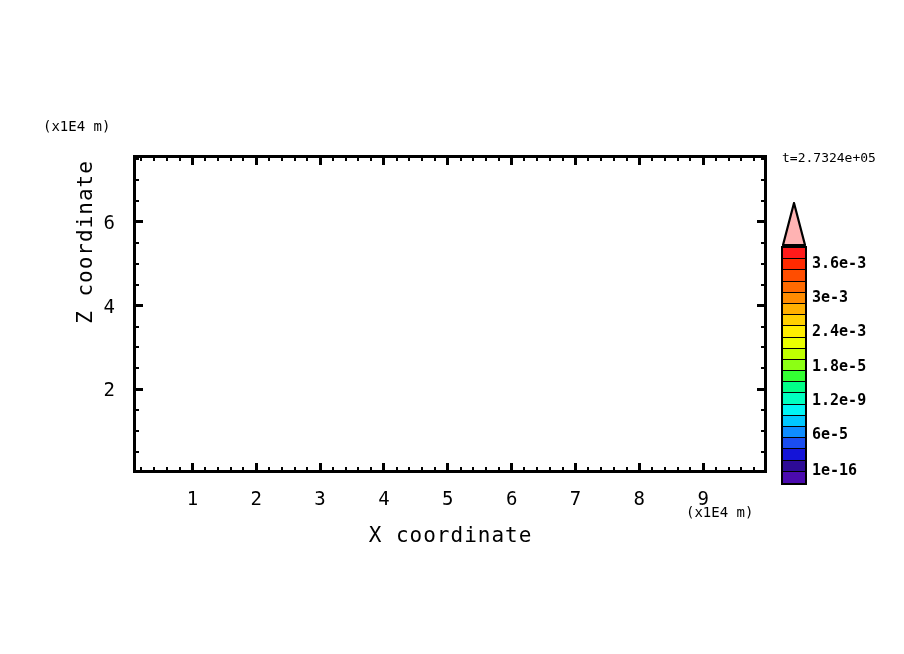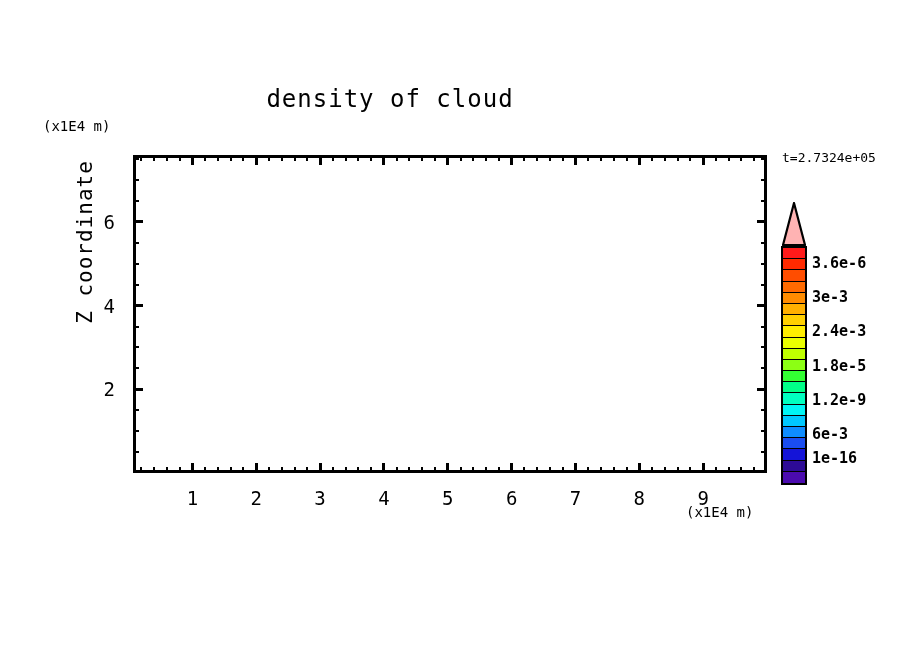--- a/index.html
+++ b/index.html
@@ -60,25 +60,25 @@
   .cband:last-child{border-bottom:none;}
   #cbarLabels{position:absolute;left:812px;top:202px;width:92px;height:283px;}
   .clab{position:absolute;left:0;font-size:15px;white-space:nowrap;
         transform:translateY(-50%);font-weight:bold;}
 </style>
 </head>
 <body>
 
 <div id="root">
 
-  <div id="title">density of cloud</div>
   <div id="yunit">(x1E4 m)</div>
   <div id="xunit">(x1E4 m)</div>
   <div id="tstamp">t=2.7324e+05</div>
 
+  <div id="xtitle">X coordinate</div>
   <div id="ytitle">Z coordinate</div>
 
   <div id="plotwrap">
     <div id="field">
       <svg id="fieldsvg" width="628" height="312">
           <polygon points="-3.0,122.4 0.7,122.7 4.5,122.9 8.2,123.2 11.9,123.5 15.6,123.8 19.4,124.0 23.1,124.3 26.8,124.5 30.6,124.6 34.3,124.8 38.0,124.8 41.8,124.9 45.5,124.9 49.2,124.9 52.9,124.8 56.7,124.7 60.4,124.6 64.1,124.4 67.9,124.3 71.6,124.0 75.3,123.8 79.0,123.5 82.8,123.3 86.5,123.0 90.2,122.7 94.0,122.3 97.7,122.0 101.4,121.7 105.2,121.3 108.9,121.0 112.6,120.7 116.3,120.4 120.1,120.2 123.8,120.0 127.5,119.8 131.3,119.7 135.0,119.6 138.7,119.6 142.4,119.6 146.2,119.7 149.9,119.8 153.6,120.0 157.4,120.2 161.1,120.4 164.8,120.6 168.6,120.8 172.3,120.9 176.0,121.1 179.7,121.1 183.5,121.2 187.2,121.2 190.9,121.1 194.7,121.0 198.4,120.9 202.1,120.7 205.8,120.5 209.6,120.2 213.3,120.0 217.0,119.8 220.8,119.6 224.5,119.4 228.2,119.3 232.0,119.3 235.7,119.3 239.4,119.4 243.1,119.5 243.1,127.7 239.4,127.7 235.7,127.7 232.0,127.8 228.2,127.9 224.5,128.0 220.8,128.1 217.0,128.3 213.3,128.5 209.6,128.6 205.8,128.8 202.1,129.0 198.4,129.2 194.7,129.3 190.9,129.4 187.2,129.5 183.5,129.5 179.7,129.4 176.0,129.4 172.3,129.2 168.6,129.1 164.8,128.9 161.1,128.7 157.4,128.6 153.6,128.4 149.9,128.3 146.2,128.2 142.4,128.1 138.7,128.1 135.0,128.2 131.3,128.4 127.5,128.6 123.8,128.8 120.1,129.1 116.3,129.5 112.6,129.8 108.9,130.2 105.2,130.5 101.4,130.9 97.7,131.1 94.0,131.4 90.2,131.5 86.5,131.6 82.8,131.6 79.0,131.6 75.3,131.4 71.6,131.2 67.9,131.0 64.1,130.7 60.4,130.5 56.7,130.2 52.9,129.9 49.2,129.6 45.5,129.3 41.8,129.1 38.0,129.0 34.3,128.9 30.6,128.8 26.8,128.8 23.1,128.9 19.4,129.0 15.6,129.1 11.9,129.2 8.2,129.4 4.5,129.6 0.7,129.8 -3.0,129.9" fill="#4B0BAF" shape-rendering="crispEdges"></polygon>
           <polygon points="362.5,120.6 366.2,120.6 369.9,120.5 373.7,120.4 377.4,120.2 381.1,120.0 384.9,119.8 388.6,119.5 392.3,119.2 396.0,118.9 399.8,118.7 403.5,118.4 407.2,118.2 411.0,118.1 414.7,118.1 418.4,118.1 422.2,118.3 425.9,118.5 429.6,118.8 433.3,119.3 437.1,119.8 440.8,120.3 444.5,120.9 448.3,121.6 452.0,122.2 455.7,122.8 459.4,123.3 463.2,123.8 466.9,124.2 470.6,124.5 474.4,124.6 478.1,124.7 481.8,124.7 485.6,124.6 489.3,124.4 493.0,124.2 496.7,123.9 500.5,123.5 504.2,123.2 507.9,122.9 511.7,122.6 515.4,122.3 519.1,122.1 522.8,122.0 526.6,121.9 530.3,121.9 534.0,121.9 537.8,122.0 541.5,122.2 545.2,122.4 549.0,122.6 552.7,122.8 556.4,123.0 560.1,123.2 563.9,123.3 567.6,123.4 571.3,123.5 575.1,123.5 578.8,123.5 582.5,123.5 586.2,123.4 590.0,123.3 593.7,123.2 597.4,123.0 601.2,122.9 604.9,122.8 608.6,122.7 612.4,122.7 612.4,125.6 608.6,125.4 604.9,125.2 601.2,125.0 597.4,124.9 593.7,124.8 590.0,124.8 586.2,124.9 582.5,125.1 578.8,125.3 575.1,125.6 571.3,126.0 567.6,126.5 563.9,127.0 560.1,127.5 556.4,128.0 552.7,128.6 549.0,129.1 545.2,129.6 541.5,130.0 537.8,130.4 534.0,130.6 530.3,130.9 526.6,131.0 522.8,131.0 519.1,131.0 515.4,131.0 511.7,130.9 507.9,130.7 504.2,130.6 500.5,130.4 496.7,130.3 493.0,130.2 489.3,130.1 485.6,130.0 481.8,130.1 478.1,130.1 474.4,130.3 470.6,130.4 466.9,130.6 463.2,130.8 459.4,131.1 455.7,131.3 452.0,131.6 448.3,131.8 444.5,132.0 440.8,132.2 437.1,132.3 433.3,132.4 429.6,132.4 425.9,132.4 422.2,132.4 418.4,132.3 414.7,132.2 411.0,132.0 407.2,131.9 403.5,131.8 399.8,131.6 396.0,131.4 392.3,131.3 388.6,131.1 384.9,131.0 381.1,130.8 377.4,130.6 373.7,130.5 369.9,130.3 366.2,130.1 362.5,129.9" fill="#4B0BAF" shape-rendering="crispEdges"></polygon>
           <polygon points="-3.0,132.4 0.7,132.0 4.5,131.4 8.2,130.8 11.9,130.1 15.6,129.4 19.4,128.7 23.1,128.1 26.8,127.5 30.6,127.1 34.3,126.8 38.0,126.6 41.8,126.6 45.5,126.7 49.2,126.9 52.9,127.3 56.7,127.7 60.4,128.2 64.1,128.8 67.9,129.3 71.6,129.8 75.3,130.3 79.0,130.6 82.8,130.9 86.5,131.1 90.2,131.2 94.0,131.2 94.0,140.7 90.2,140.5 86.5,140.4 82.8,140.3 79.0,140.3 75.3,140.5 71.6,140.7 67.9,141.0 64.1,141.3 60.4,141.7 56.7,142.1 52.9,142.5 49.2,142.9 45.5,143.2 41.8,143.4 38.0,143.5 34.3,143.5 30.6,143.3 26.8,143.1 23.1,142.7 19.4,142.3 15.6,141.7 11.9,141.1 8.2,140.5 4.5,139.8 0.7,139.2 -3.0,138.6" fill="#4B0BAF" shape-rendering="crispEdges"></polygon>
           <polygon points="112.6,130.3 116.3,130.0 120.1,129.7 123.8,129.5 127.5,129.2 131.3,129.0 135.0,128.8 138.7,128.6 142.4,128.4 146.2,128.2 149.9,127.9 153.6,127.6 157.4,127.3 161.1,127.0 164.8,126.6 168.6,126.2 172.3,125.8 176.0,125.4 179.7,125.0 183.5,124.6 187.2,124.3 190.9,124.0 194.7,123.8 198.4,123.7 202.1,123.6 205.8,123.6 209.6,123.8 213.3,123.9 217.0,124.1 217.0,138.3 213.3,138.6 209.6,138.8 205.8,138.9 202.1,139.0 198.4,139.1 194.7,139.2 190.9,139.3 187.2,139.4 183.5,139.5 179.7,139.6 176.0,139.8 172.3,140.0 168.6,140.3 164.8,140.6 161.1,141.0 157.4,141.3 153.6,141.7 149.9,142.1 146.2,142.4 142.4,142.7 138.7,142.9 135.0,143.1 131.3,143.2 127.5,143.2 123.8,143.1 120.1,142.9 116.3,142.7 112.6,142.4" fill="#4B0BAF" shape-rendering="crispEdges"></polygon>
           <polygon points="347.6,128.5 351.3,128.2 355.0,128.0 358.8,128.0 362.5,128.0 366.2,128.2 369.9,128.5 373.7,128.9 377.4,129.4 381.1,130.0 384.9,130.5 388.6,131.1 392.3,131.6 396.0,132.0 399.8,132.4 399.8,137.6 396.0,137.3 392.3,137.0 388.6,136.7 384.9,136.5 381.1,136.2 377.4,136.0 373.7,135.8 369.9,135.7 366.2,135.7 362.5,135.7 358.8,135.8 355.0,135.9 351.3,136.1 347.6,136.4" fill="#4B0BAF" shape-rendering="crispEdges"></polygon>
@@ -343,22 +343,22 @@
         <div class="cband" style="height: 4.7619%; background: rgb(0, 245, 245);"></div>
         <div class="cband" style="height: 4.7619%; background: rgb(0, 200, 255);"></div>
         <div class="cband" style="height: 4.7619%; background: rgb(14, 140, 255);"></div>
         <div class="cband" style="height: 4.7619%; background: rgb(26, 77, 240);"></div>
         <div class="cband" style="height: 4.7619%; background: rgb(20, 20, 216);"></div>
         <div class="cband" style="height: 4.7619%; background: rgb(45, 11, 150);"></div>
         <div class="cband" style="height: 4.7619%; background: rgb(75, 11, 175);"></div>
       </div>
   </div>
   <div id="cbarLabels">
-      <div class="clab" style="top: 61.0714px;">3.6e-6</div>
+      <div class="clab" style="top: 61.0714px;">3.6e-3</div>
       <div class="clab" style="top: 95.2143px;">3e-3</div>
       <div class="clab" style="top: 129.357px;">2.4e-3</div>
       <div class="clab" style="top: 163.5px;">1.8e-5</div>
       <div class="clab" style="top: 197.643px;">1.2e-9</div>
-      <div class="clab" style="top: 231.786px;">6e-3</div>
-      <div class="clab" style="top: 256px;">1e-16</div>
+      <div class="clab" style="top: 231.786px;">6e-5</div>
+      <div class="clab" style="top: 268px;">1e-16</div>
     </div>
 
 </div>
 
 </body></html>

